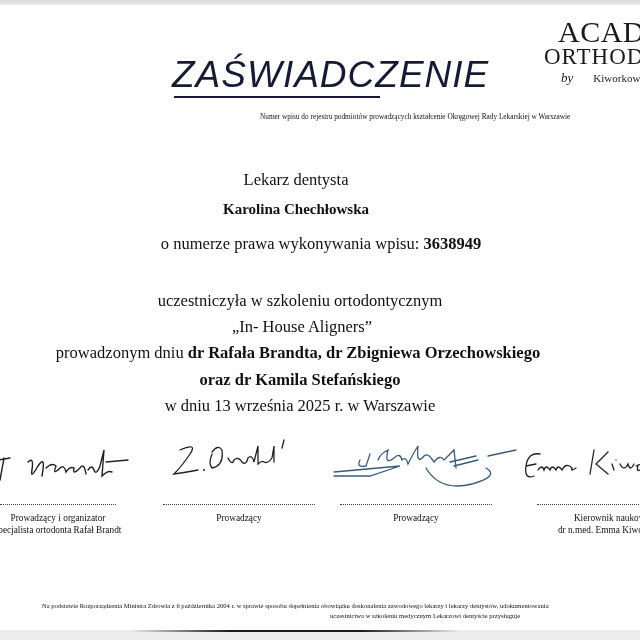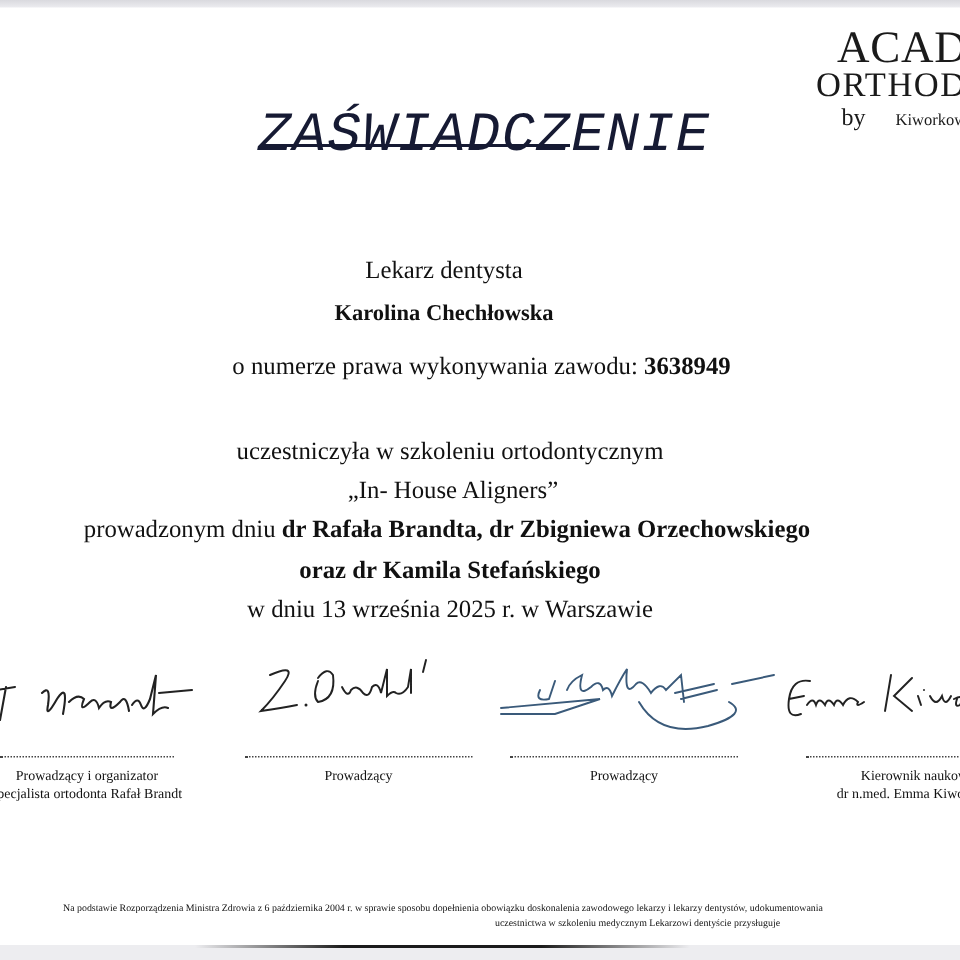--- a/index.html
+++ b/index.html
@@ -33,24 +33,24 @@
       font-family: "Liberation Serif", serif; font-size: 30px; line-height: 28px;
       letter-spacing: 0.5px; white-space: nowrap;
     }
     .logo .l2 {
       font-family: "Liberation Serif", serif; font-size: 23px; line-height: 22px;
       letter-spacing: 1px; margin-left: -14px; white-space: nowrap;
     }
     .logo .l3 {
       font-size: 11px; margin-left: 3px; margin-top: 2px; white-space: nowrap;
     }
-    .logo .l3 .by { font-size: 16px; margin-right: 20px; }
+    .logo .l3 .by { font-style: italic; font-size: 13px; margin-right: 20px; }
     .title {
-      position: absolute; left: 172px; top: 70px;
-      font-family: Liberation Mono, monospace; font-style: italic;
+      position: absolute; left: 172px; top: 54px;
+      font-family: Liberation Sans, sans-serif; font-style: italic;
       font-size: 37px; letter-spacing: 1px; color: #161a33;
       white-space: nowrap;
     }
     .title-underline {
       position: absolute; left: 174px; top: 96px; width: 206px; height: 2px;
       background: #161a33;
     }
     .registry {
       position: absolute; left: 260px; top: 112px;
       font-size: 7.3px; white-space: nowrap; color: #111;
@@ -98,25 +98,26 @@
     <div class="l1">ACADEMY</div>
     <div class="l2">ORTHODONTICS</div>
     <div class="l3">
       <span class="by">by</span><span>Kiworkowa</span>
     </div>
   </div>
 
   <div class="title">ZAŚWIADCZENIE</div>
   <div class="title-underline"></div>
 
+  <div class="registry">Numer wpisu do rejestru podmiotów prowadzących kształcenie Okręgowej Rady Lekarskiej w Warszawie</div>
 
   <div class="center t-profession">Lekarz dentysta</div>
   <div class="center t-name">Karolina Chechłowska</div>
   <div class="center t-license">
-    <span>o numerze prawa wykonywania zawodu: </span><b>3638949</b>
+    <span>o numerze prawa wykonywania wpisu: </span><b>3638949</b>
   </div>
 
   <div class="center t-participated">uczestniczyła w szkoleniu ortodontycznym</div>
   <div class="center t-course">„In- House Aligners”</div>
   <div class="center t-led">
     <span>prowadzonym dniu </span><b>dr Rafała Brandta, dr Zbigniewa Orzechowskiego</b>
   </div>
   <div class="center t-and">oraz dr Kamila Stefańskiego</div>
   <div class="center t-date">w dniu 13 września 2025 r. w Warszawie</div>
 

